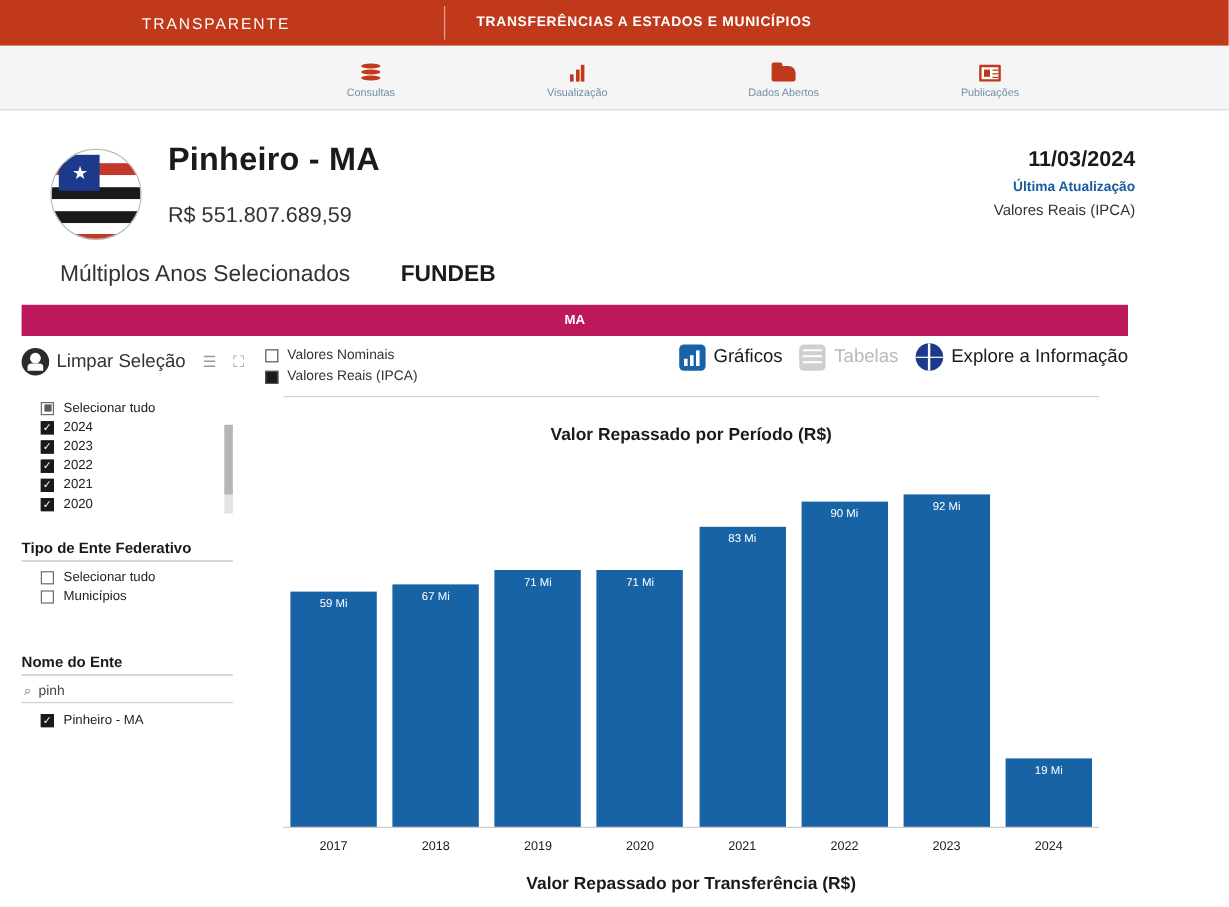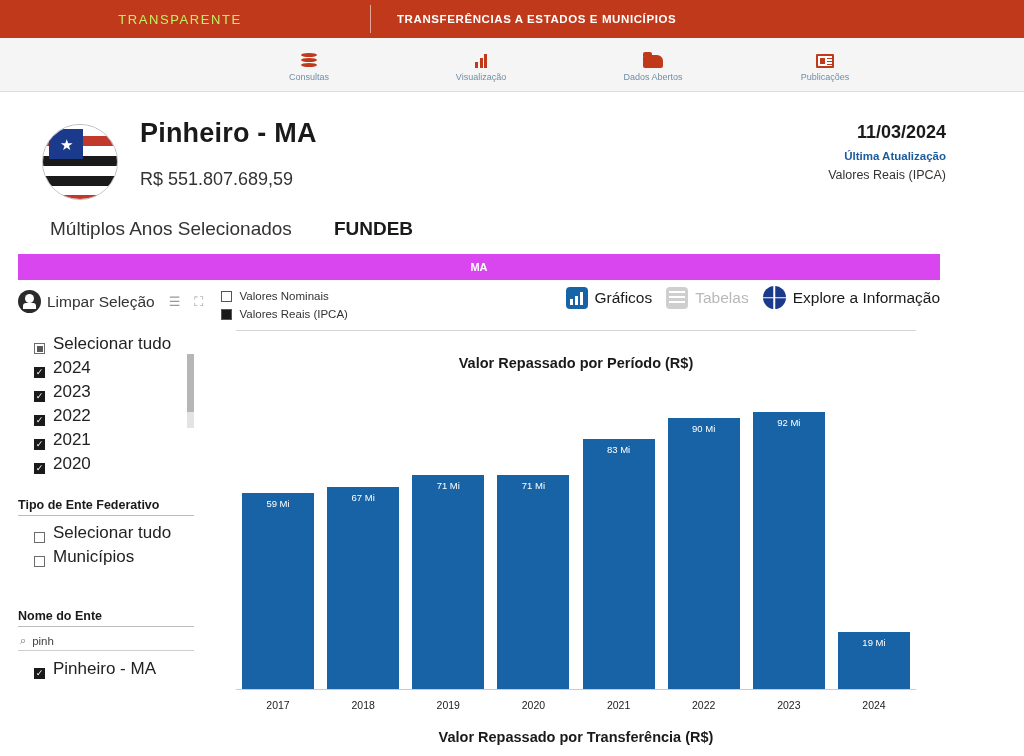--- a/index.html
+++ b/index.html
@@ -22,21 +22,21 @@
     position: relative;
   }
   .brand {
     width: 370px;
     text-align: center;
     line-height: 1;
     padding-right: 10px;
   }
   .brand .b1 { font-size: 18px; font-weight: bold; letter-spacing: .2px; }
   .brand .b1 .small { font-size: 15px; }
-  .brand .b2 { font-size: 13px; letter-spacing: 1.6px; color: #bef264; margin-top: 1px; }
+  .brand .b2 { font-size: 13px; letter-spacing: 1.6px; color: #ffffff; margin-top: 1px; }
   .vdivider {
     width: 1px; height: 28px; background: rgba(255,255,255,.55);
   }
   .topbar-title {
     font-size: 11.5px;
     font-weight: bold;
     letter-spacing: .6px;
     padding-left: 26px;
   }
 
@@ -142,21 +142,21 @@
   .date-block .d3 { font-size: 12.5px; color: #333; margin-top: 6px; }
 
   .subtitle-row {
     display: flex; align-items: baseline; padding: 18px 0 0 50px; gap: 42px;
   }
   .sub-left { font-size: 19px; color: #333; }
   .sub-right { font-size: 19px; font-weight: bold; color: #1a1a1a; }
 
   .uf-bar {
     margin: 14px 84px 0 18px;
-    height: 26px; background: #d946ef; color: #fff;
+    height: 26px; background: #be185d; color: #fff;
     display: flex; align-items: center; justify-content: center;
     font-size: 11px; font-weight: bold;
   }
 
   
   .controls {
     display: flex; align-items: flex-start; padding: 10px 84px 0 18px;
     position: relative; height: 46px;
   }
   .clear-sel { display: flex; align-items: center; gap: 6px; }
@@ -220,22 +220,22 @@
   
   .main { display: flex; padding-left: 18px; }
   .sidebar { width: 200px; flex: 0 0 200px; padding-top: 6px; }
   .filter-title {
     font-size: 12.5px; font-weight: bold; color: #1a1a1a;
     border-bottom: 1.5px solid #bdbdbd; padding-bottom: 3px; width: 176px;
     margin-bottom: 5px;
   }
   .filter-block { margin-bottom: 22px; position: relative; }
   .opt-row {
-    display: flex; align-items: flex-end; gap: 8px;
-    font-size: 17px; color: #222; padding: 2px 16px;
+    display: flex; align-items: center; gap: 8px;
+    font-size: 11px; color: #222; padding: 2px 16px;
   }
   .box {
     width: 11px; height: 11px; border: 1px solid #6b6b6b; background: #fff;
     display: inline-flex; align-items: center; justify-content: center;
     flex: 0 0 auto;
   }
   .box.checked { background: #1a1a1a; border-color: #1a1a1a; }
   .box.checked::after {
     content: "✓"; color: #fff; font-size: 9px; line-height: 1;
   }

